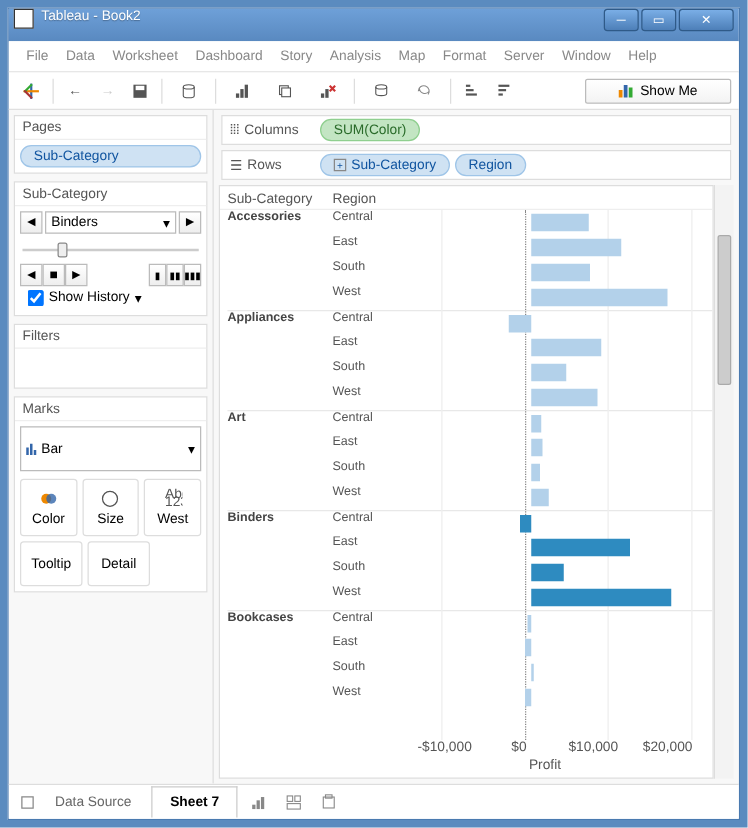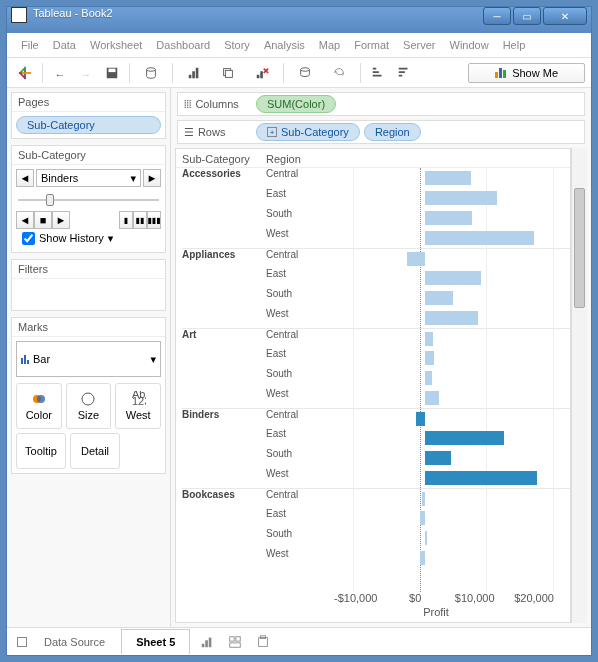--- a/index.html
+++ b/index.html
@@ -478,21 +478,21 @@
           </div>
       </div>
     </div>
   </div>
 
   <div class="statusbar">
     <div class="ds">
       <span class="sq"></span>
       <span>Data Source</span>
     </div>
-    <div class="tab"><span>Sheet 5</span></div>
+    <div class="tab"><span>Sheet 7</span></div>
     <div class="stat-icon">
         <svg width="14" height="14" viewBox="0 0 16 16">
           <rect x="2" y="10" width="3" height="4" fill="#888"></rect>
           <rect x="6" y="6" width="3" height="8" fill="#888"></rect>
           <rect x="10" y="3" width="3" height="11" fill="#888"></rect>
         </svg>
       </div>
     <div class="stat-icon">
         <svg width="14" height="14" viewBox="0 0 16 16">
           <rect x="2" y="2" width="5" height="5" fill="none" stroke="#888"></rect>

